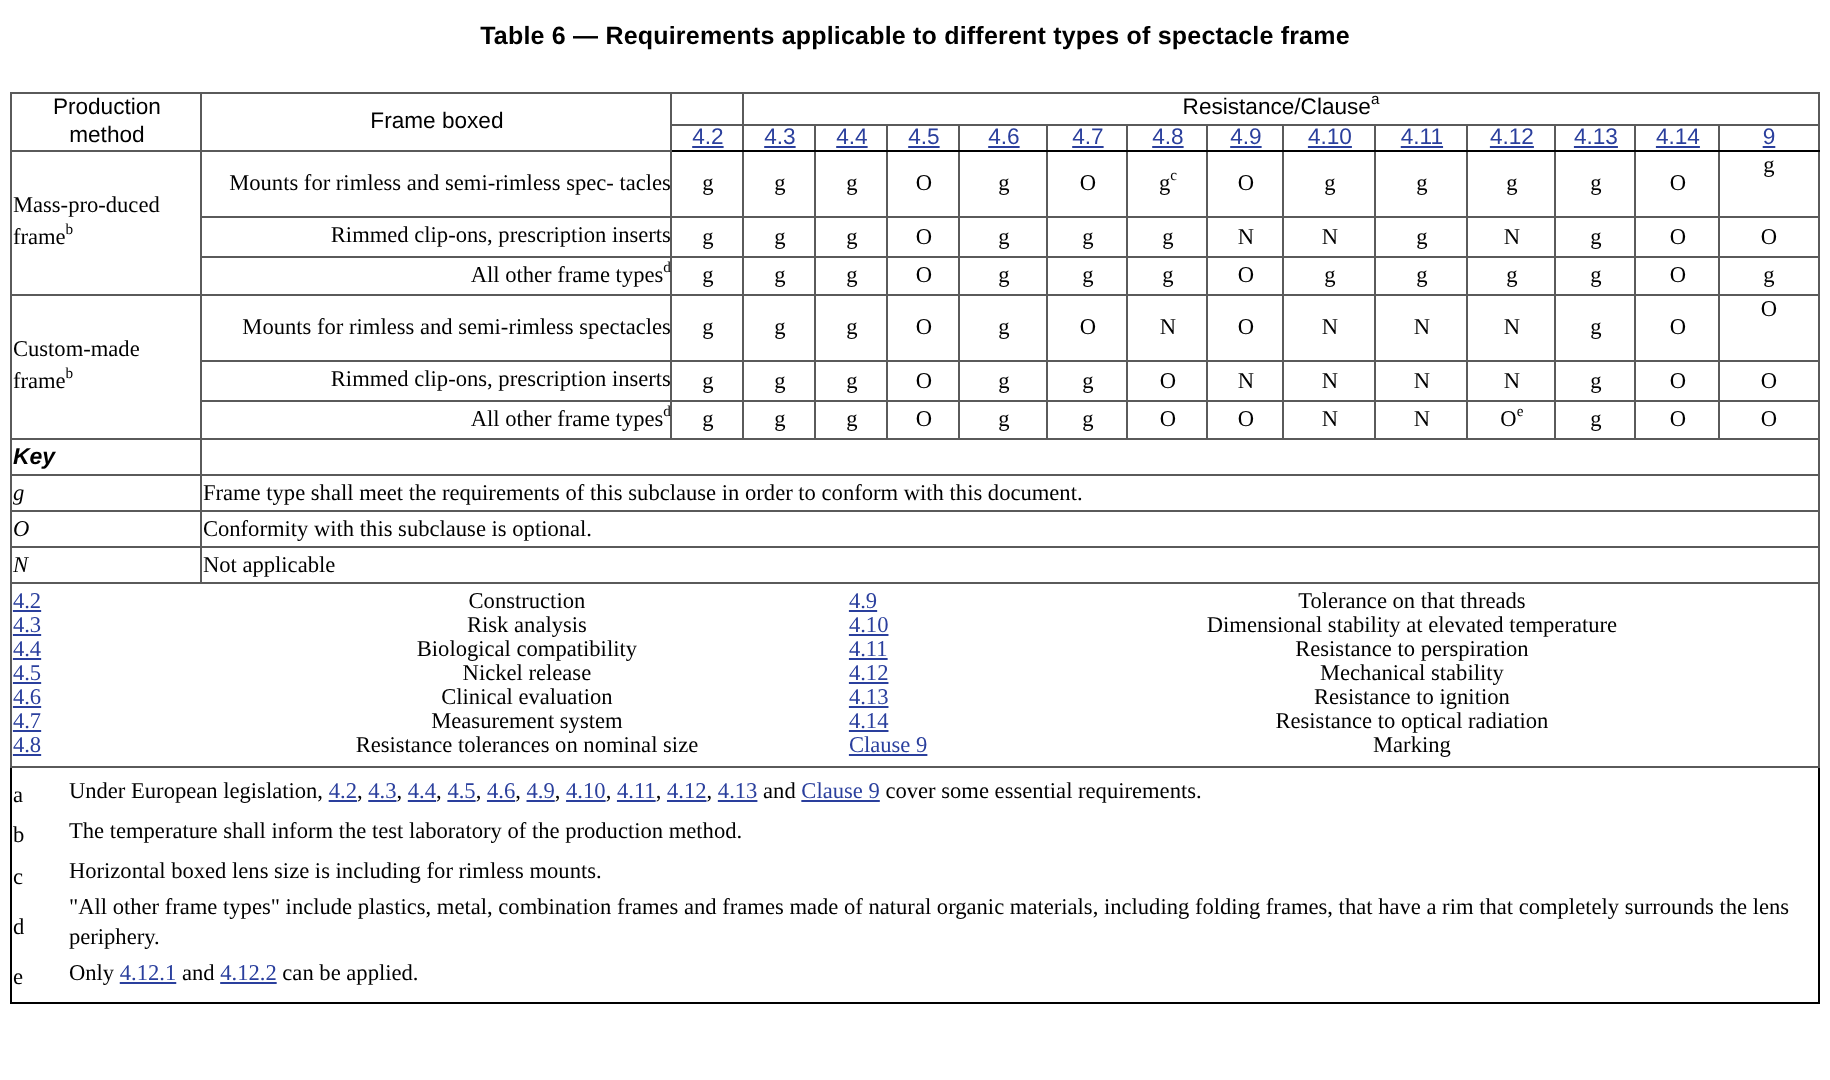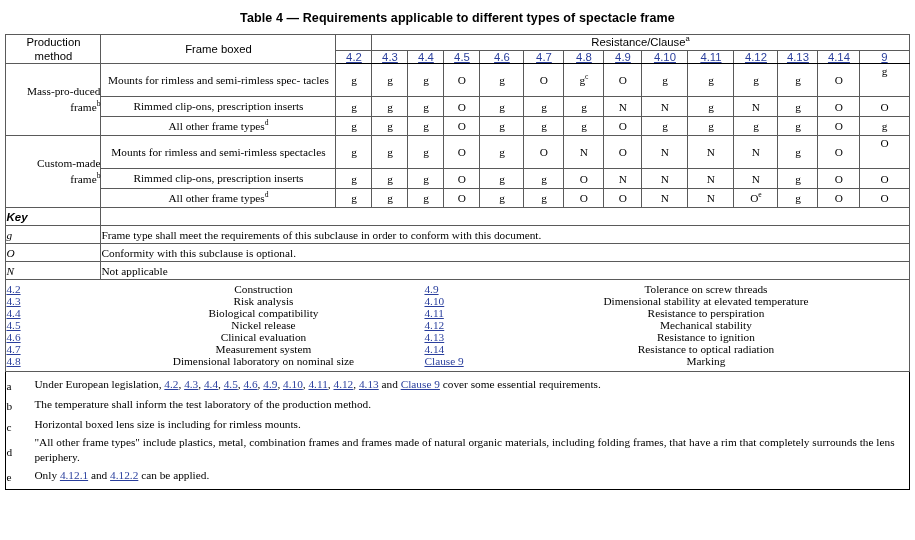--- a/index.html
+++ b/index.html
@@ -25,21 +25,21 @@
     font-family: "Liberation Sans", sans-serif;
     font-weight: bold;
     font-size: 12.5px;
     letter-spacing: 0.1px;
     padding-top: 11px;
     padding-bottom: 9px;
   }
   table.main {
     border-collapse: collapse;
     width: 903px;
-    margin: 0 auto;
+    margin: 12px auto;
     table-layout: fixed;
     border: 1.6px solid #000;
   }
   table.main td, table.main th {
     border: 0.8px solid #5a5a5a;
     padding: 0;
     font-size: 11.3px;
     font-weight: normal;
     vertical-align: middle;
     box-sizing: border-box;
@@ -57,27 +57,27 @@
     font-family: "Liberation Sans", sans-serif;
     font-weight: bold;
     font-size: 11px;
     color: #2a3f9d;
     text-decoration: underline;
     padding: 2px 1px 3px 1px;
   }
   .thick-bot { border-bottom: 1.5px solid #000 !important; }
   .thick-top { border-top: 1.5px solid #000 !important; }
   .meth {
+    text-align: left;
+    line-height: 1.35;
+    font-size: 11.4px;
+    padding: 2px 3px;
+  }
+  .ftype {
     text-align: right;
-    line-height: 1.35;
-    font-size: 11.4px;
-    padding: 2px 3px;
-  }
-  .ftype {
-    text-align: center;
     padding: 3px 5px;
     line-height: 1.3;
     font-size: 11.4px;
   }
   .val {
     text-align: center;
     font-size: 11.2px;
   }
   .val.top { vertical-align: top; padding-top: 1px; }
   sup { font-size: 7.6px; vertical-align: super; line-height: 0; }
@@ -133,21 +133,21 @@
     padding-top: 5px !important;
     font-size: 8.2px;
   }
   .fn-block { border-top: 1.5px solid #000 !important; }
 </style>
 </head>
 <body>
 
 <div class="page">
 
-  <div class="table-title">Table 4 — Requirements applicable to different types of spectacle frame</div>
+  <div class="table-title">Table 6 — Requirements applicable to different types of spectacle frame</div>
 
   <table class="main">
     <colgroup>
       <col style="width:95px">
       <col style="width:235px">
       <col style="width:36px">
       <col style="width:36px">
       <col style="width:36px">
       <col style="width:36px">
       <col style="width:44px">
@@ -322,21 +322,21 @@
               <col style="width:96px">
               <col style="width:322px">
               <col style="width:78px">
               <col style="width:407px">
             </colgroup>
             <tbody>
               <tr>
                 <td class="sc-num">4.2</td>
                 <td class="sc-txt">Construction</td>
                 <td class="sc-num">4.9</td>
-                <td class="sc-txt">Tolerance on screw threads</td>
+                <td class="sc-txt">Tolerance on that threads</td>
               </tr>
               <tr>
                 <td class="sc-num">4.3</td>
                 <td class="sc-txt">Risk analysis</td>
                 <td class="sc-num">4.10</td>
                 <td class="sc-txt">Dimensional stability at elevated temperature</td>
               </tr>
               <tr>
                 <td class="sc-num">4.4</td>
                 <td class="sc-txt">Biological compatibility</td>
@@ -356,21 +356,21 @@
                 <td class="sc-txt">Resistance to ignition</td>
               </tr>
               <tr>
                 <td class="sc-num">4.7</td>
                 <td class="sc-txt">Measurement system</td>
                 <td class="sc-num">4.14</td>
                 <td class="sc-txt">Resistance to optical radiation</td>
               </tr>
               <tr>
                 <td class="sc-num">4.8</td>
-                <td class="sc-txt">Dimensional laboratory on nominal size</td>
+                <td class="sc-txt">Resistance tolerances on nominal size</td>
                 <td class="sc-num">Clause 9</td>
                 <td class="sc-txt">Marking</td>
               </tr>
             </tbody>
           </table>
         </td>
       </tr>
 
       <tr class="fn-row">
         <td colspan="16" class="fn-block" style="padding:2px 0 3px 0;">

